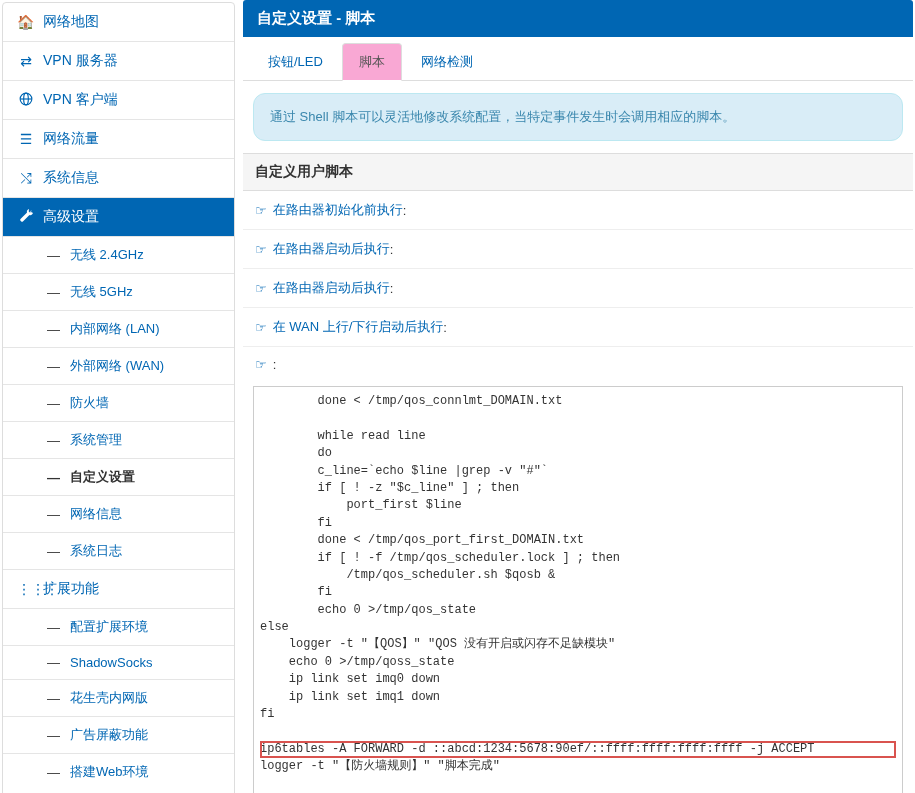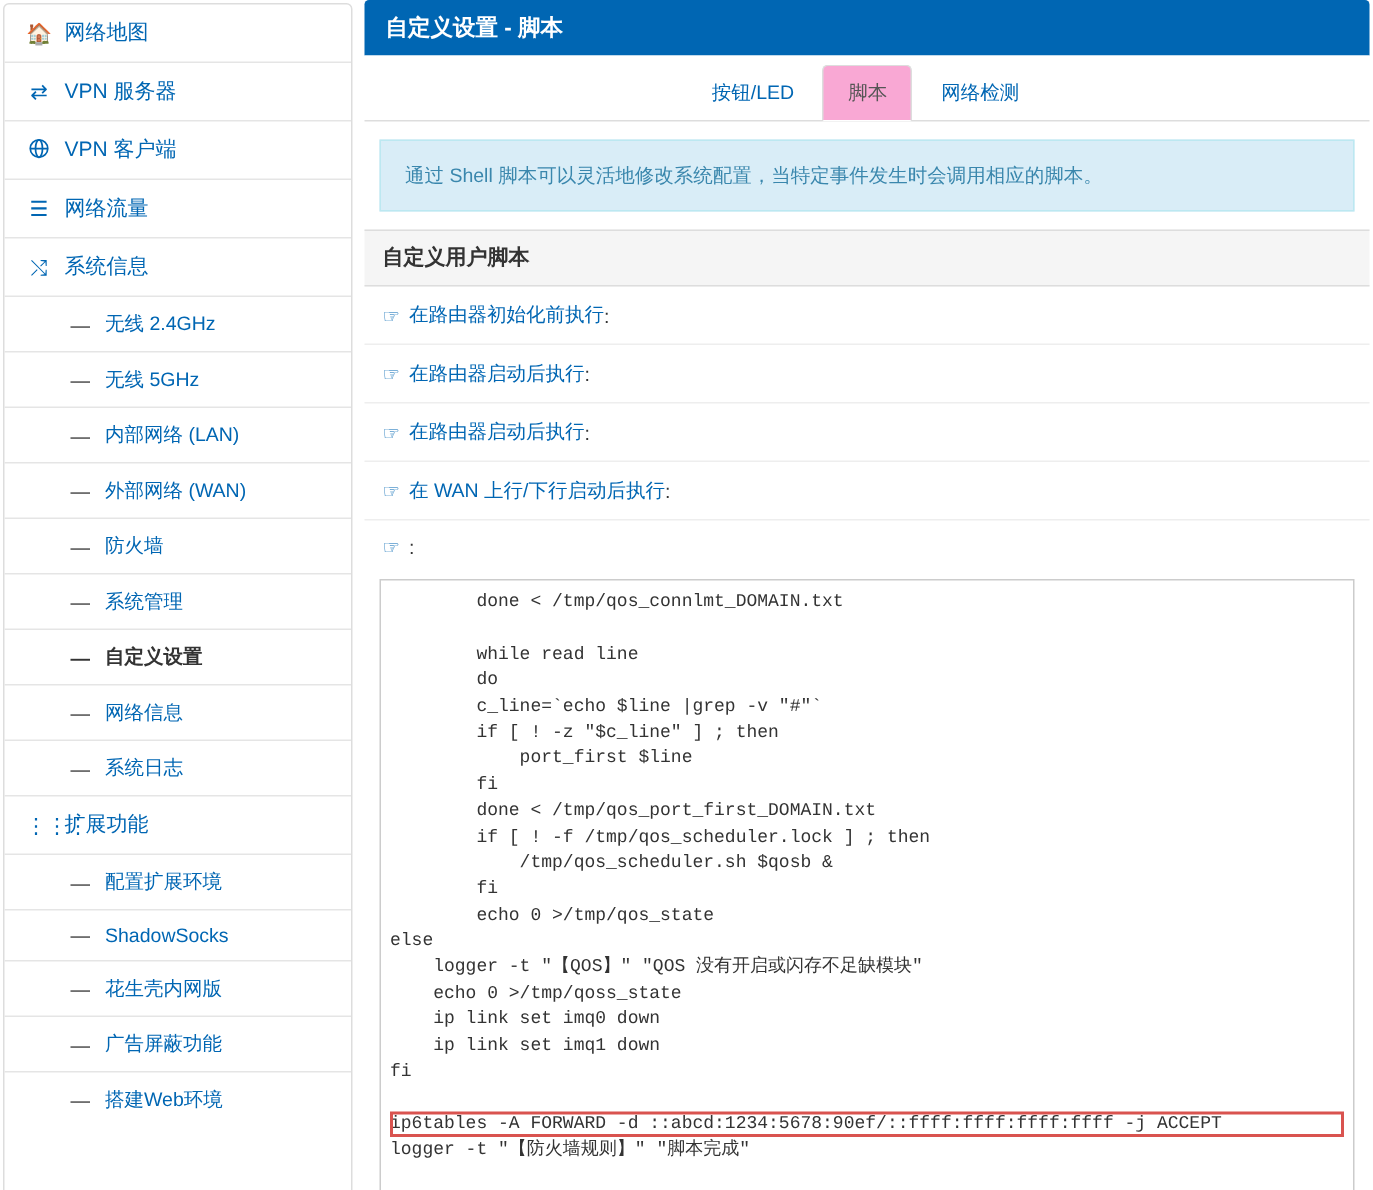--- a/index.html
+++ b/index.html
@@ -7,24 +7,24 @@
 .layout { display: flex; }
 .sidebar { width: 233px; border: 1px solid #ddd; border-radius: 4px; margin: 2px; background: #fff; }
 .nav-item { display: flex; align-items: center; padding: 10px 14px; border-bottom: 1px solid #e5e5e5; color: #0066b3; cursor: pointer; font-size: 14px; }
 .nav-item.active-top { background: #0066b3; color: #fff; }
 .nav-item .ico { width: 18px; text-align: center; margin-right: 8px; font-size: 14px; }
 .nav-sub { display: flex; align-items: center; padding: 9px 14px 9px 44px; border-bottom: 1px solid #e5e5e5; color: #0066b3; cursor: pointer; font-size: 13px; }
 .nav-sub .dash { margin-right: 10px; color: #333; }
 .nav-sub.active { font-weight: bold; color: #333; }
 .main { flex: 1; padding: 0 2px 0 6px; }
 .page-header { background: #0066b3; color: #fff; padding: 9px 14px; font-size: 15px; font-weight: bold; border-radius: 3px 3px 0 0; }
-.tabs { display: flex; background: #fff; border-bottom: 1px solid #ddd; padding: 6px 8px 0 8px; justify-content: center; }
+.tabs { display: flex; background: #fff; border-bottom: 1px solid #ddd; padding: 6px 8px 0 8px; }
 .tab { padding: 9px 16px; color: #0066b3; cursor: pointer; font-size: 13px; border: 1px solid transparent; border-bottom: none; margin-right: 2px; }
 .tab.active { color: #555; border: 1px solid #ddd; border-bottom: 1px solid #fff; border-radius: 4px 4px 0 0; margin-bottom: -1px; background:#f9a8d4; }
-.info-box { margin: 12px 10px; padding: 14px 16px; background: #d9edf7; border: 1px solid #bce8f1; border-radius: 0; color: #3a87ad; font-size: 13px; }
+.info-box { margin: 12px 10px; padding: 14px 16px; background: #d9edf7; border: 1px solid #bce8f1; border-radius: 12px; color: #3a87ad; font-size: 13px; }
 .section-h { background: #f5f5f5; border-top: 1px solid #ddd; border-bottom: 1px solid #ddd; padding: 9px 12px; font-weight: bold; font-size: 14px; color: #333; }
 .script-row { padding: 10px 12px; border-bottom: 1px solid #eee; color: #0066b3; cursor: pointer; font-size: 13px; display:flex; align-items:center; }
 .script-row .hand { margin-right: 6px; color:#0066b3; }
 .script-row .colon { color:#333; }
 .script-box { margin: 4px 10px 10px 10px; }
 .script-text { width: 100%; height: 480px; border: 1px solid #ccc; font-family: "Courier New", monospace; font-size: 12px; padding: 6px; resize: none; white-space: pre; overflow: auto; line-height: 1.45; color:#333; }
 .hl-line { outline: 2px solid #d9534f; outline-offset: -2px; }
 .scrollbar-bottom { height: 16px; background: #f1f1f1; border: 1px solid #ccc; border-top: none; margin: 0 10px 10px 10px; position: relative; }
 .scrollbar-thumb { position: absolute; left: 16px; top: 2px; height: 12px; width: 80px; background: #c1c1c1; border-radius: 2px; }
 .scrollbar-arrow { position: absolute; top: 0; width: 16px; height: 16px; display:flex; align-items:center; justify-content:center; color:#666; font-size:10px; }
@@ -52,20 +52,26 @@
           </svg></span>
       <span>VPN 客户端</span>
     </div>
     <div class="nav-item">
       <span class="ico">☰</span>
       <span>网络流量</span>
     </div>
     <div class="nav-item">
       <span class="ico">⤭</span>
       <span>系统信息</span>
+    </div>
+    <div class="nav-item active-top">
+      <span class="ico"><svg width="14" height="14" viewBox="0 0 24 24" fill="#fff">
+            <path d="M22 6c0-1-.4-2-1.2-2.8-.3-.3-.8-.1-.9.3l-.8 3-2.6-2.6.8-3c.1-.4-.3-.7-.6-.6C15 .9 13.5 2.4 13.5 4.5c0 .6.1 1.1.3 1.6L2.6 17.3c-.8.8-.8 2 0 2.8l1.3 1.3c.8.8 2 .8 2.8 0L17.9 10.2c.5.2 1 .3 1.6.3 2.1 0 3.6-1.5 4.2-3.2.1-.3 0-.6-.3-.8L20.4 5l.8-3 .8 3V6z"></path>
+          </svg></span>
+      <span>高级设置</span>
     </div>
     <div class="nav-sub">
         <span class="dash">—</span>
         <span>无线 2.4GHz</span>
       </div>
     <div class="nav-sub">
         <span class="dash">—</span>
         <span>无线 5GHz</span>
       </div>
     <div class="nav-sub">

